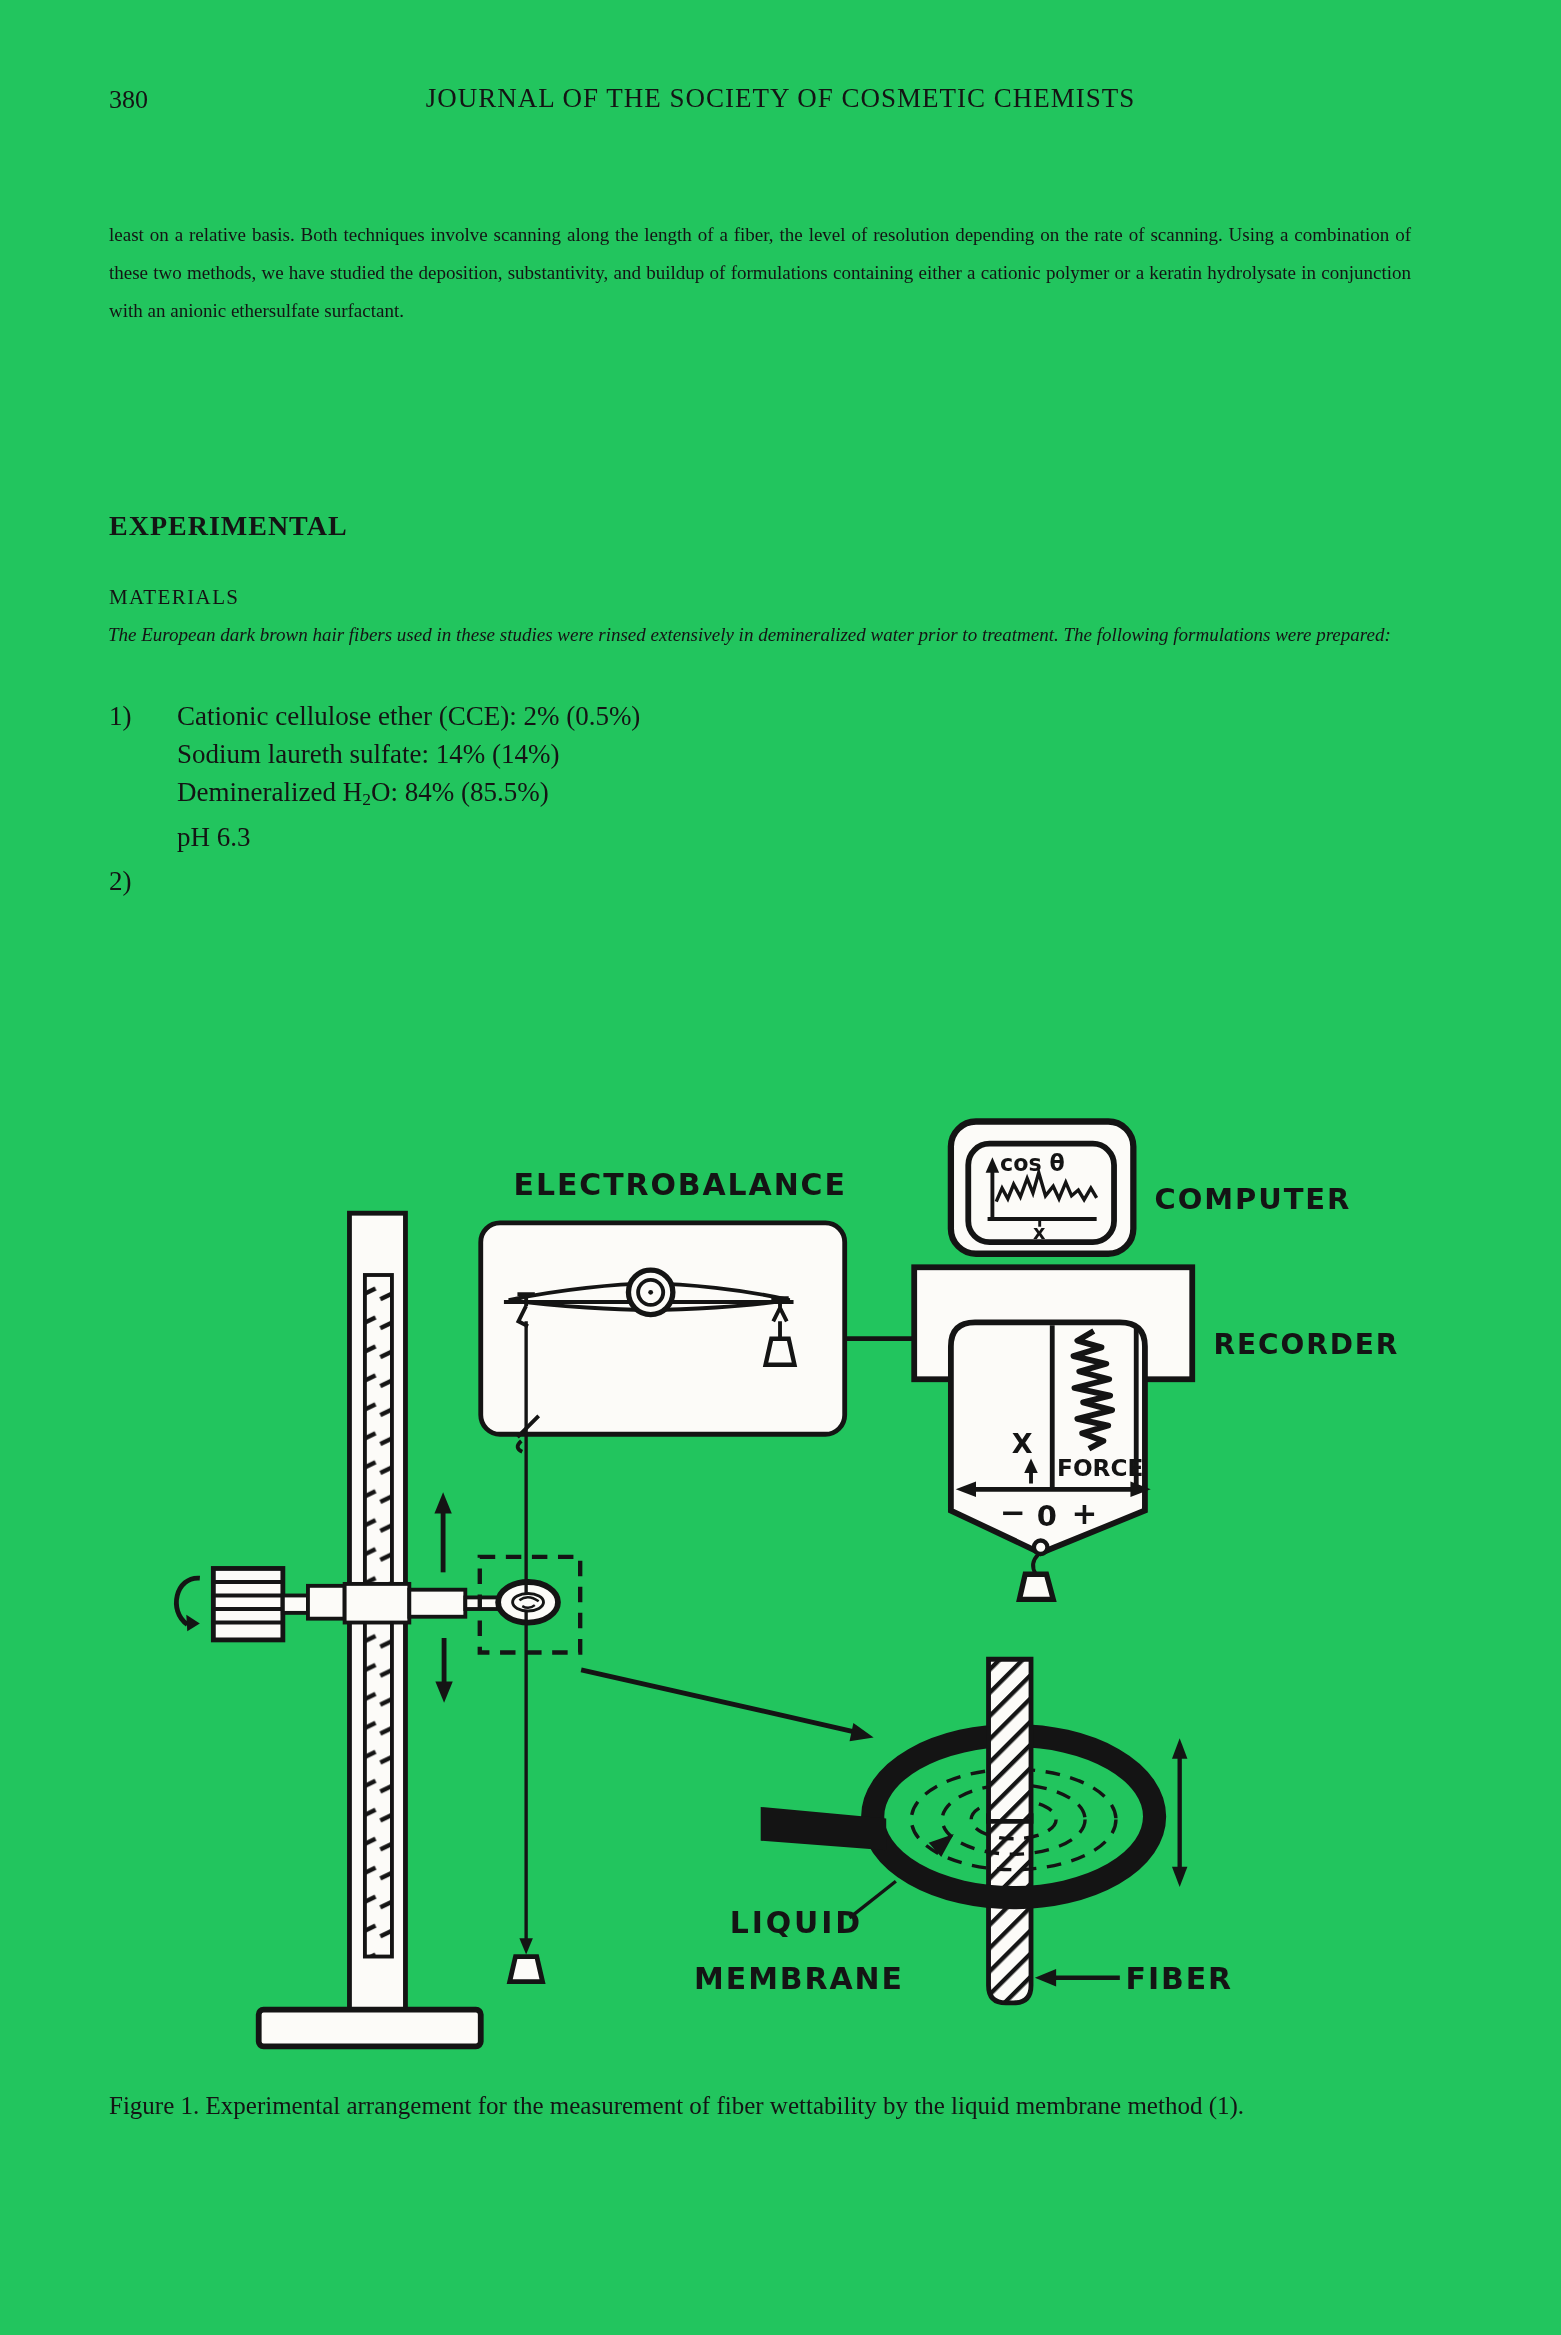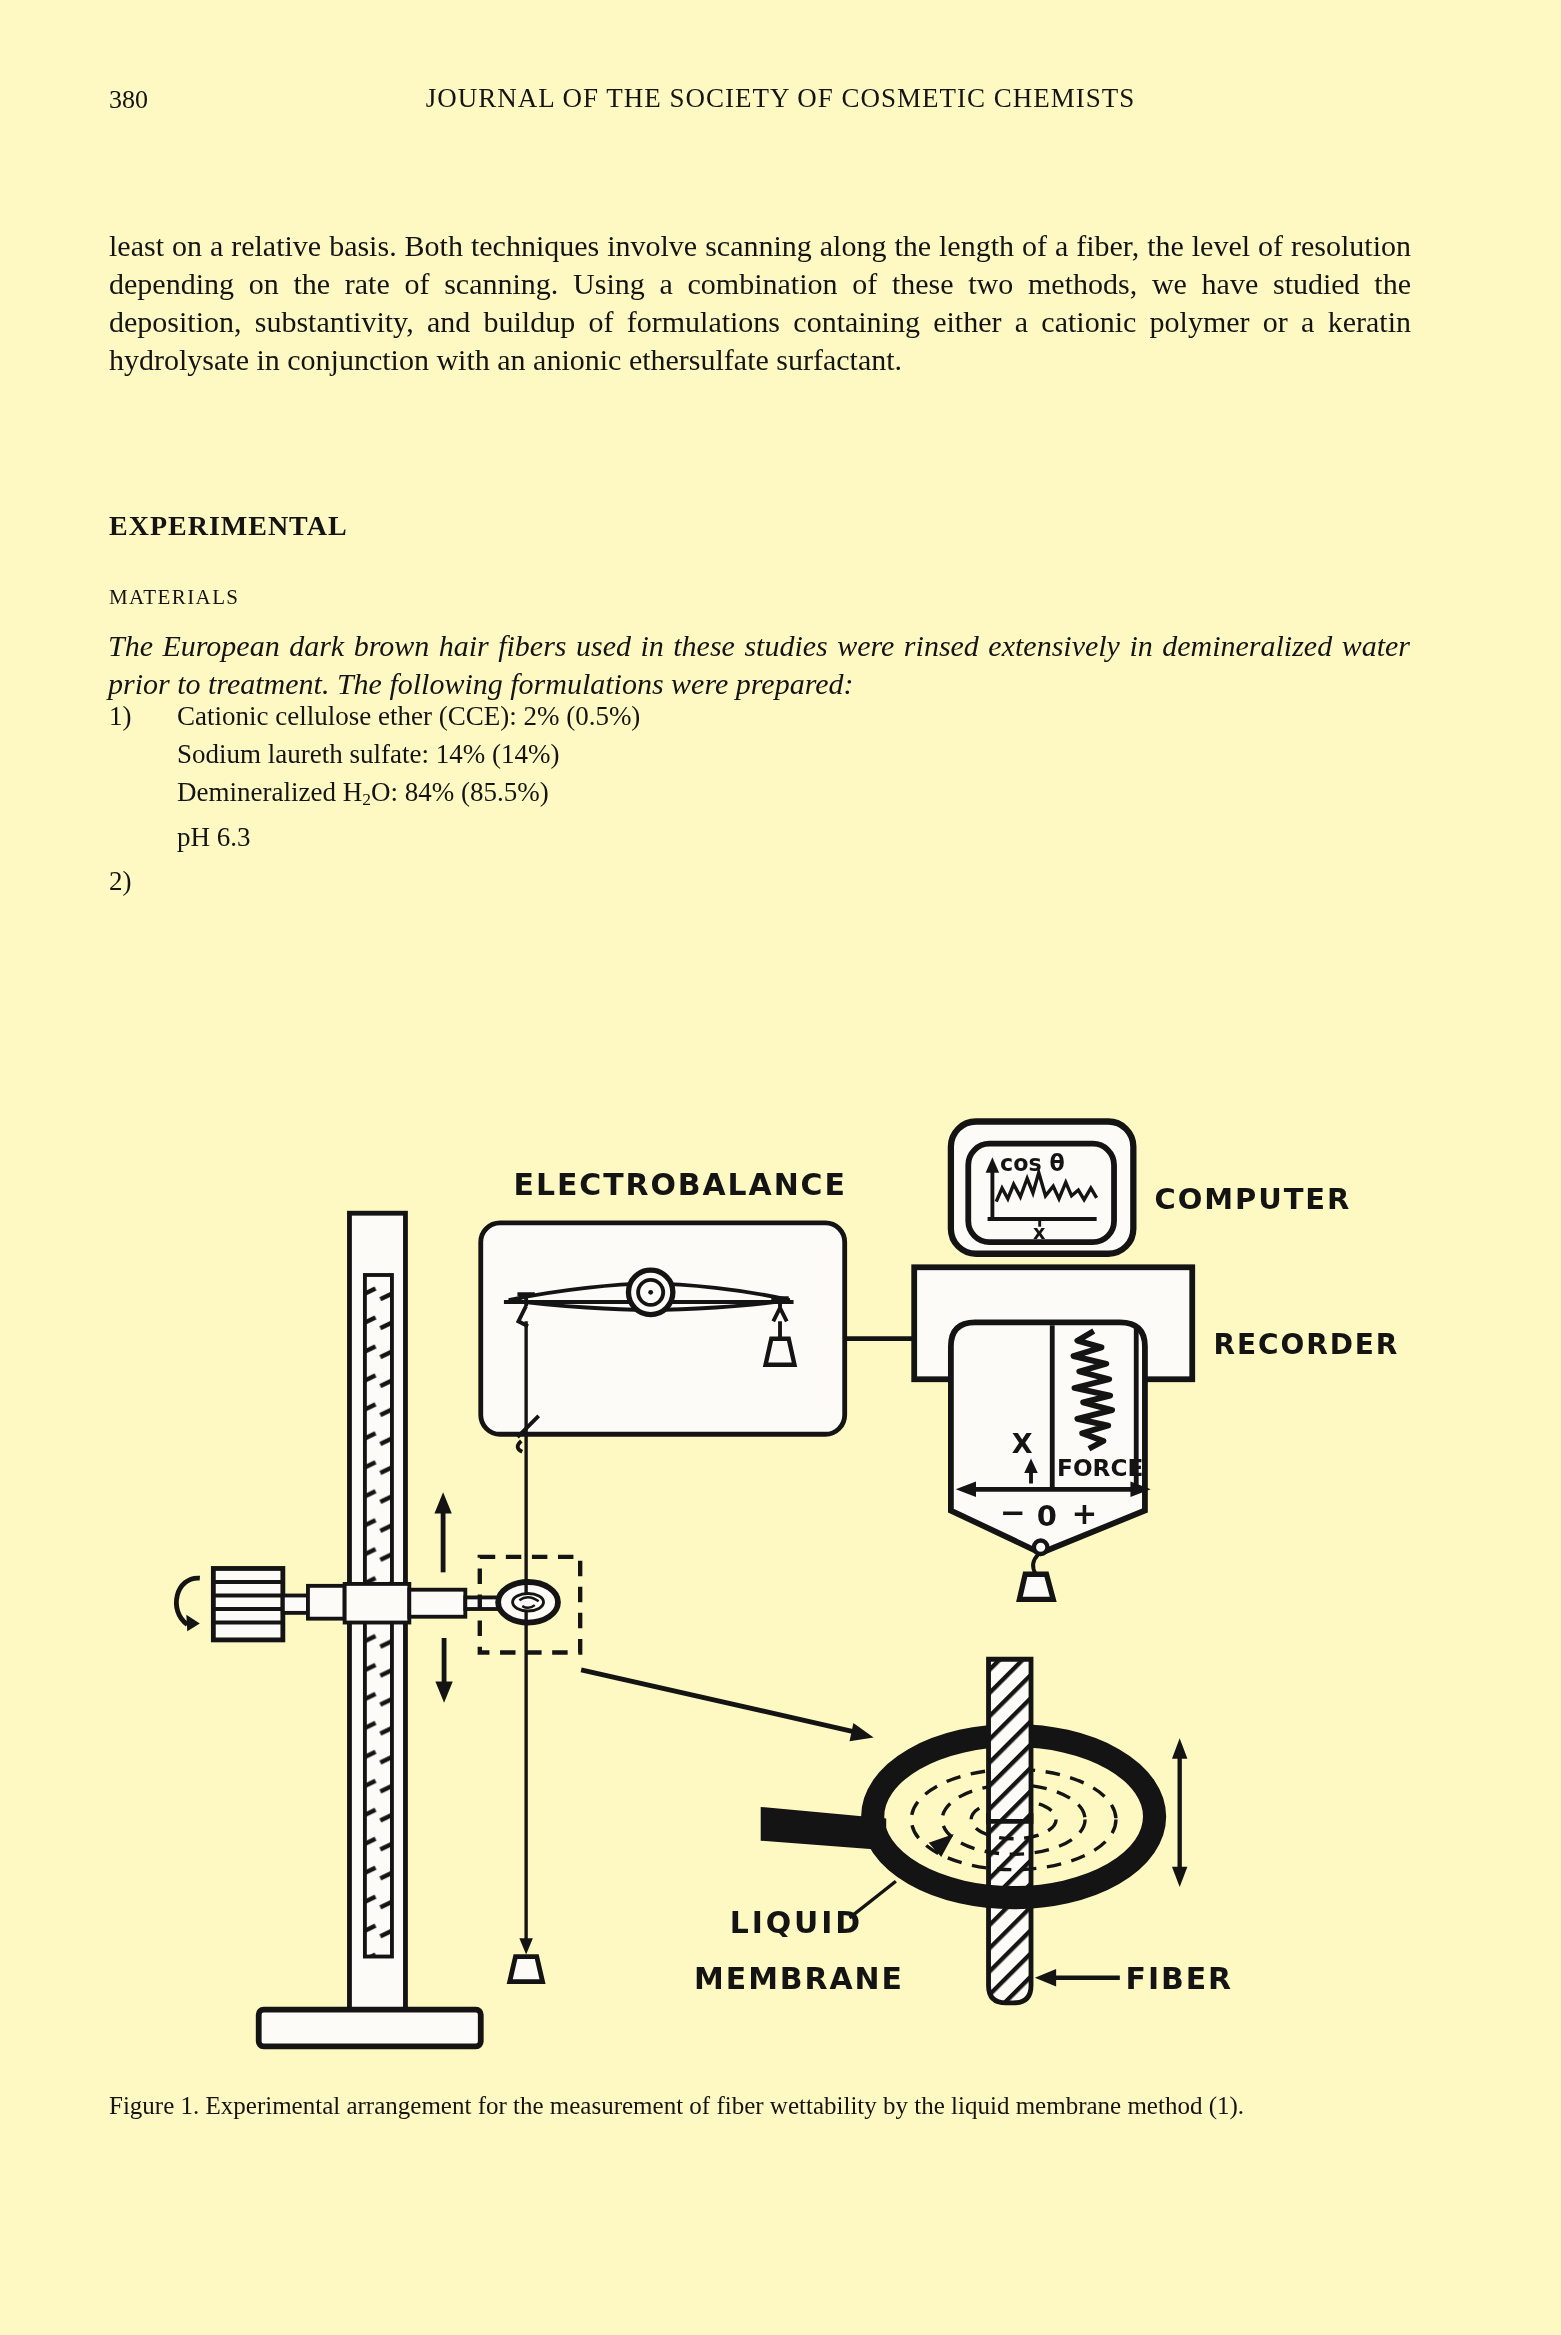--- a/index.html
+++ b/index.html
@@ -1,28 +1,28 @@
 <!DOCTYPE html>
 <html><head>
 <meta charset="utf-8">
 <style>
   html,body{margin:0;padding:0;background:#e8e6e1;}
   .page{
     position:relative;
     width:1561px;height:2336px;
     margin:0 auto;
-    background:#fef9c3;
+    background:#22c55e;
     color:#141414;
     font-family:"Liberation Serif","DejaVu Serif",serif;
     overflow:hidden;
   }
   .abs{position:absolute;}
   .pageno{top:85px;left:109px;font-size:26px;}
   .jheader{top:83px;left:0;width:1561px;text-align:center;font-size:27px;letter-spacing:1px;}
-  .bodytext{font-size:30px;line-height:38px;text-align:justify;}
+  .bodytext{font-size:19px;line-height:38px;text-align:justify;}
   .intro{top:197px;left:109px;width:1302px;}
   .h-exp{top:510px;left:109px;font-size:28px;font-weight:bold;letter-spacing:1px;}
   .h-mat{top:554px;left:109px;font-size:21px;letter-spacing:1.4px;margin-top:31px;}
   .matpara{top:597px;left:108px;width:1302px;font-style:italic;}
   .formulations{top:697px;left:109px;width:1062px;font-size:27px;line-height:38px;}
   .fitem{display:flex;margin-bottom:5.8px;}
   .fnum{width:68px;flex:0 0 68px;}
   .flines div{white-space:nowrap;}
   sub.f{font-size:0.65em;vertical-align:-0.25em;}
   .figure-svg{top:1101px;left:0;}

